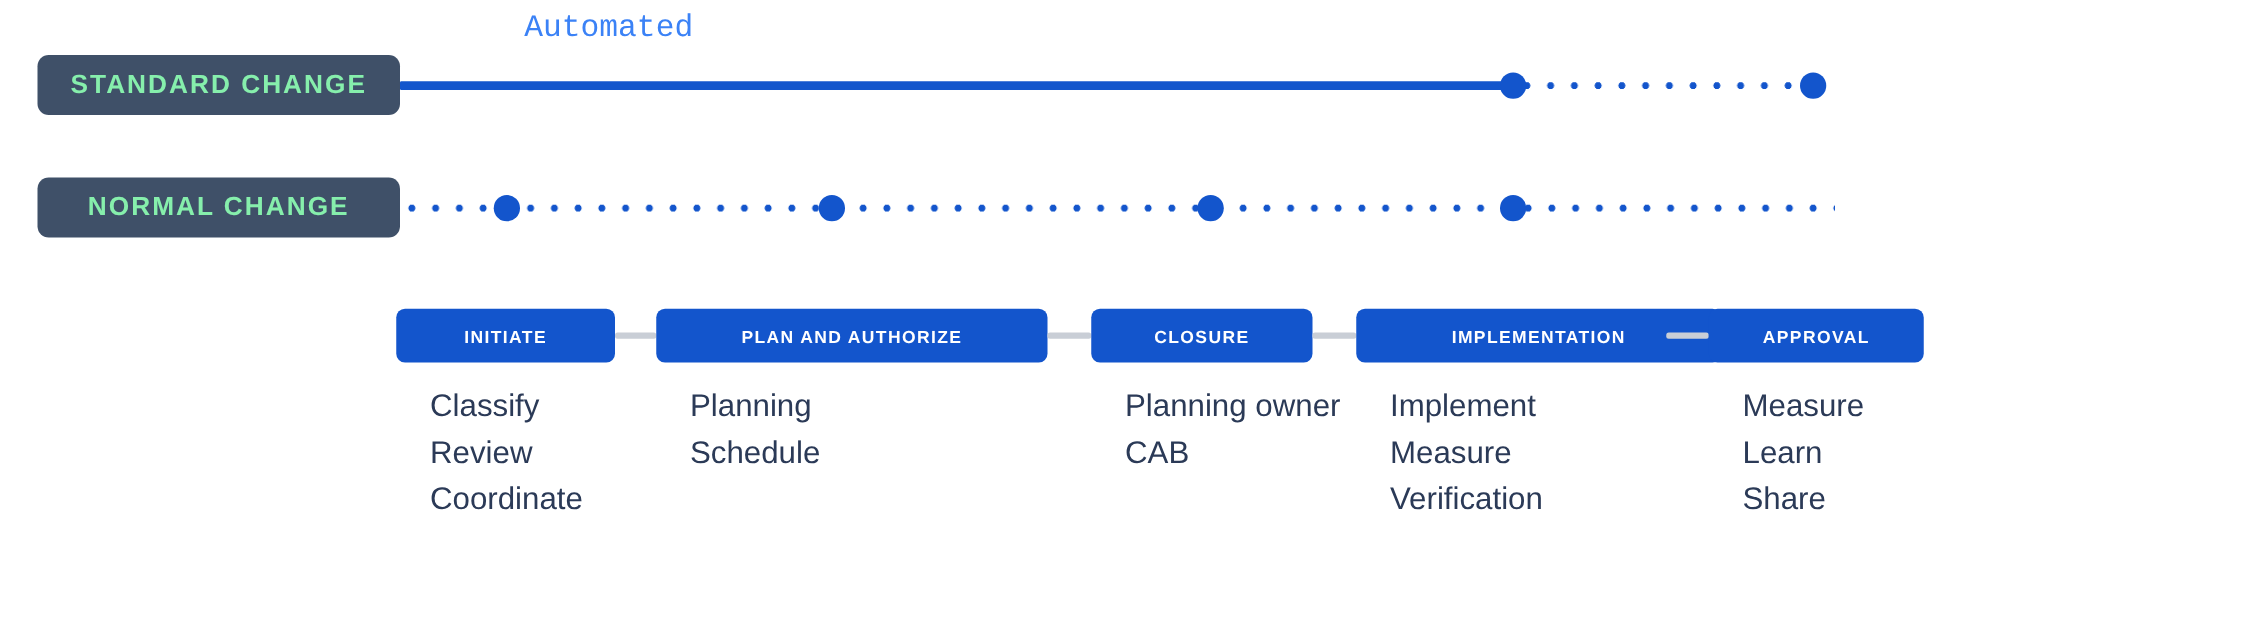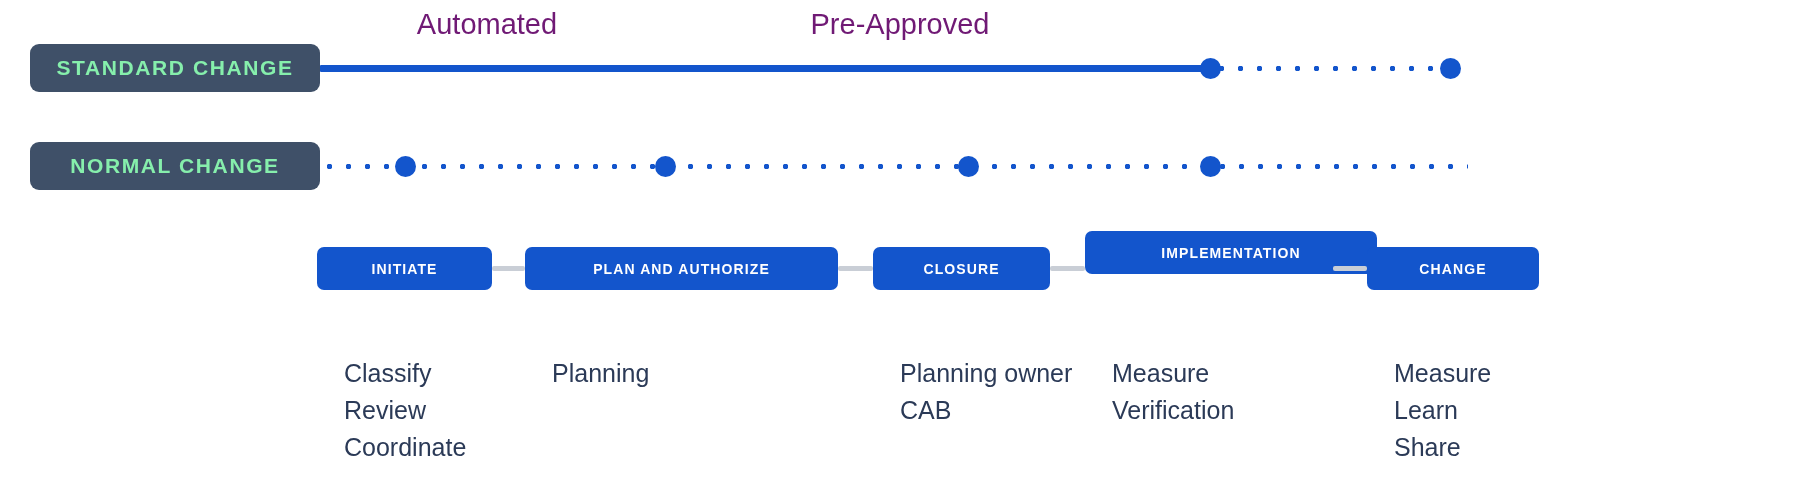--- a/index.html
+++ b/index.html
@@ -29,55 +29,53 @@
     position:absolute;height:7px;
     background-image:radial-gradient(circle, #1355CC 0 2.6px, rgba(0,0,0,0) 3.0px);
     background-size:19px 7px;background-repeat:repeat-x;
     background-position:left center;
   }
   .node{
     position:absolute;width:21px;height:21px;border-radius:50%;
     background:#1355CC;
   }
   .tl-label{
-    position:absolute;color:#701a75;font-size:29px;white-space:nowrap;
+    position:absolute;color:#3b82f6;font-size:25px;white-space:nowrap;font-family:Liberation Mono, monospace;
   }
 
   
   .chain{position:absolute;left:0;top:0;width:1798px;}
   .connector{
     position:absolute;height:5px;background:#C9CED6;border-radius:2px;
   }
   .stage-box{
     position:absolute;height:43px;box-sizing:border-box;
     background:#1355CC;border-radius:7px;
     color:#ffffff;display:flex;align-items:center;justify-content:center;
     font-weight:bold;font-size:14px;letter-spacing:1.1px;white-space:nowrap;
   }
   .stage-list{
     position:absolute;color:#2B3A57;font-size:25px;line-height:37px;
     white-space:nowrap;
-    margin-top:48px;
   }
   .stage-list div{white-space:nowrap;}
 </style>
 </head>
 <body>
 
 <div id="stage">
 
   <div id="timelines">
       <div class="track" style="top: 0px;">
         <div class="badge" style="top: 44px;">STANDARD CHANGE</div>
         <div class="solid-line" style="left: 320px; width: 892px; top: 65px;"></div>
         <div class="dot-line" style="left: 1212px; width: 240px; top: 65px;"></div>
         <div class="node" style="left: 1200px; top: 58px;"></div>
         <div class="node" style="left: 1440px; top: 58px;"></div>
         <div class="tl-label" style="left: 487px; top: 8px; transform: translateX(-50%);">Automated</div>
-        <div class="tl-label" style="left: 900px; top: 8px; transform: translateX(-50%);">Pre-Approved</div>
       </div>
       <div class="track" style="top: 0px;">
         <div class="badge" style="top: 142px;">NORMAL CHANGE</div>
         <div class="dot-line" style="left: 320px; width: 1148px; top: 163px;"></div>
         <div class="node" style="left: 395px; top: 156px;"></div>
         <div class="node" style="left: 655px; top: 156px;"></div>
         <div class="node" style="left: 958px; top: 156px;"></div>
         <div class="node" style="left: 1200px; top: 156px;"></div>
       </div>
     </div>
@@ -86,35 +84,37 @@
       <div class="stage-box" style="left: 317px; width: 175px; top: 247px;">INITIATE</div>
       <div class="stage-list" style="left: 344px; top: 307px;">
         <div>Classify</div>
         <div>Review</div>
         <div>Coordinate</div>
       </div>
       <div class="connector" style="left: 492px; width: 33px; top: 266px;"></div>
       <div class="stage-box" style="left: 525px; width: 313px; top: 247px;">PLAN AND AUTHORIZE</div>
       <div class="stage-list" style="left: 552px; top: 307px;">
         <div>Planning</div>
+        <div>Schedule</div>
       </div>
       <div class="connector" style="left: 838px; width: 35px; top: 266px;"></div>
       <div class="stage-box" style="left: 873px; width: 177px; top: 247px;">CLOSURE</div>
       <div class="stage-list" style="left: 900px; top: 307px;">
         <div>Planning owner</div>
         <div>CAB</div>
       </div>
       <div class="connector" style="left: 1050px; width: 35px; top: 266px;"></div>
-      <div class="stage-box" style="left: 1085px; width: 292px; top: 231px;">IMPLEMENTATION</div>
+      <div class="stage-box" style="left: 1085px; width: 292px; top: 247px;">IMPLEMENTATION</div>
       <div class="stage-list" style="left: 1112px; top: 307px;">
+        <div>Implement</div>
         <div>Measure</div>
         <div>Verification</div>
       </div>
       <div class="connector" style="left: 1333px; width: 34px; top: 266px;"></div>
-      <div class="stage-box" style="left: 1367px; width: 172px; top: 247px;">CHANGE</div>
+      <div class="stage-box" style="left: 1367px; width: 172px; top: 247px;">APPROVAL</div>
       <div class="stage-list" style="left: 1394px; top: 307px;">
         <div>Measure</div>
         <div>Learn</div>
         <div>Share</div>
       </div>
     </div>
 
 </div>
 
 </body></html>

